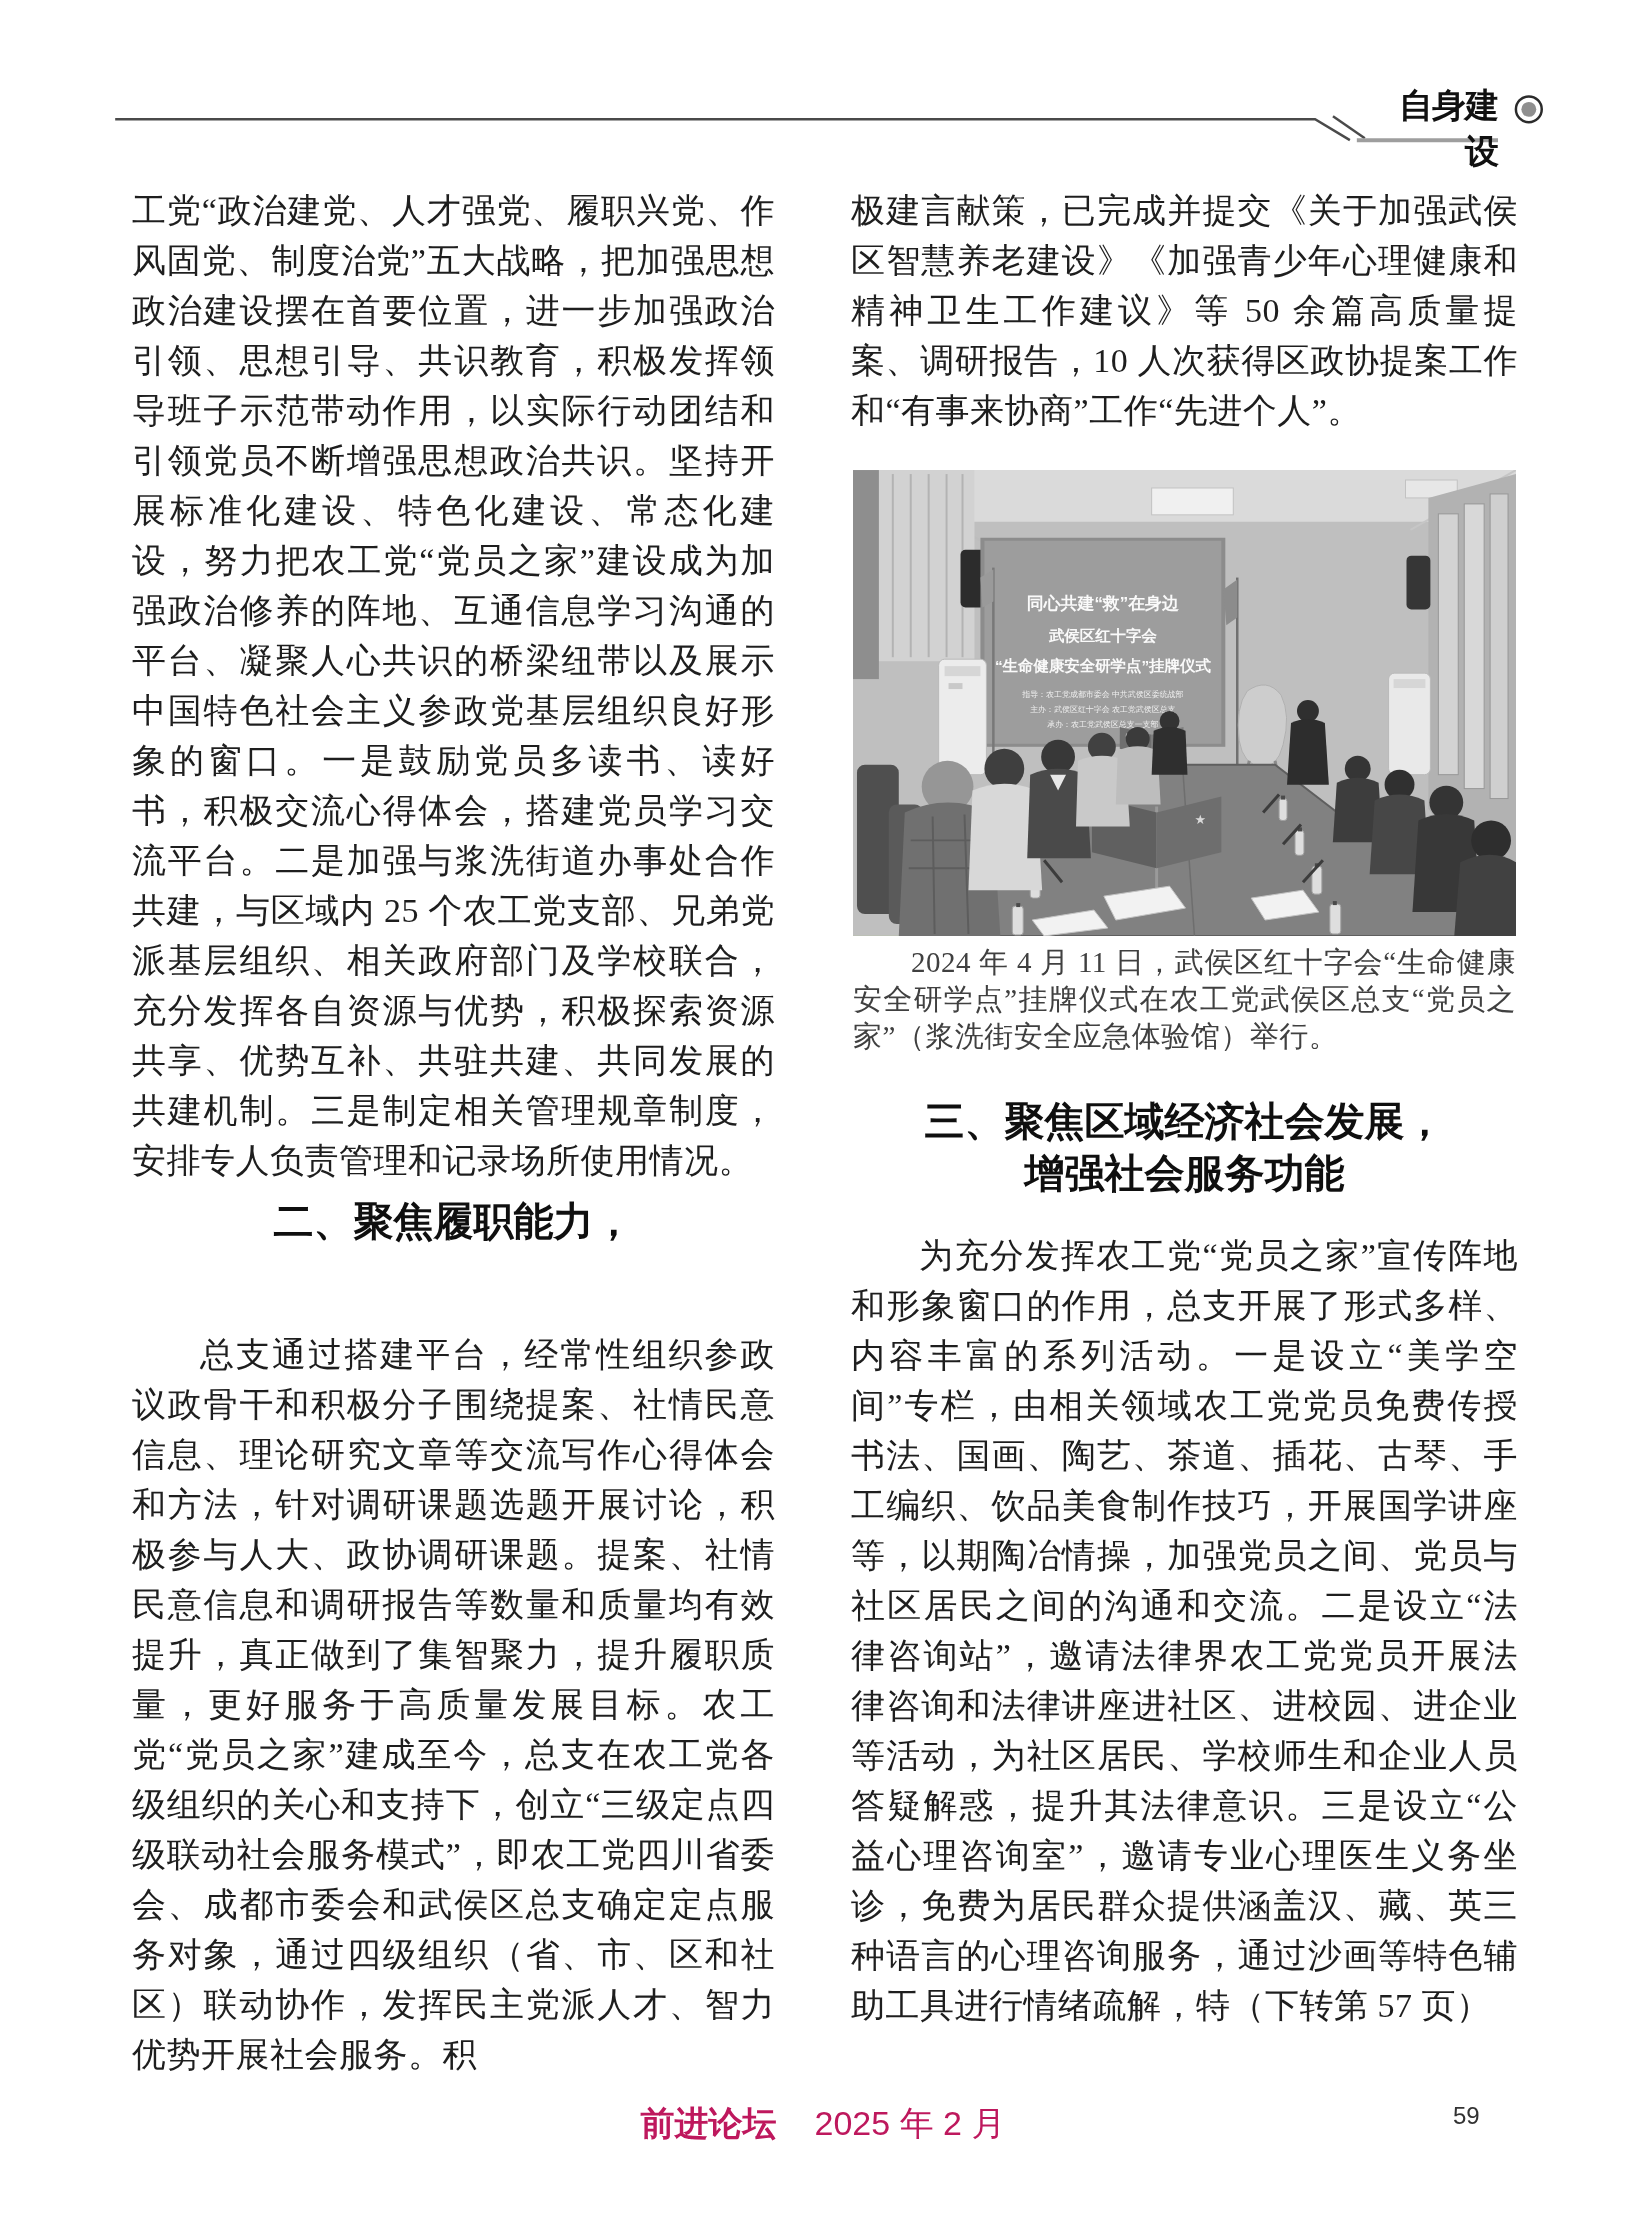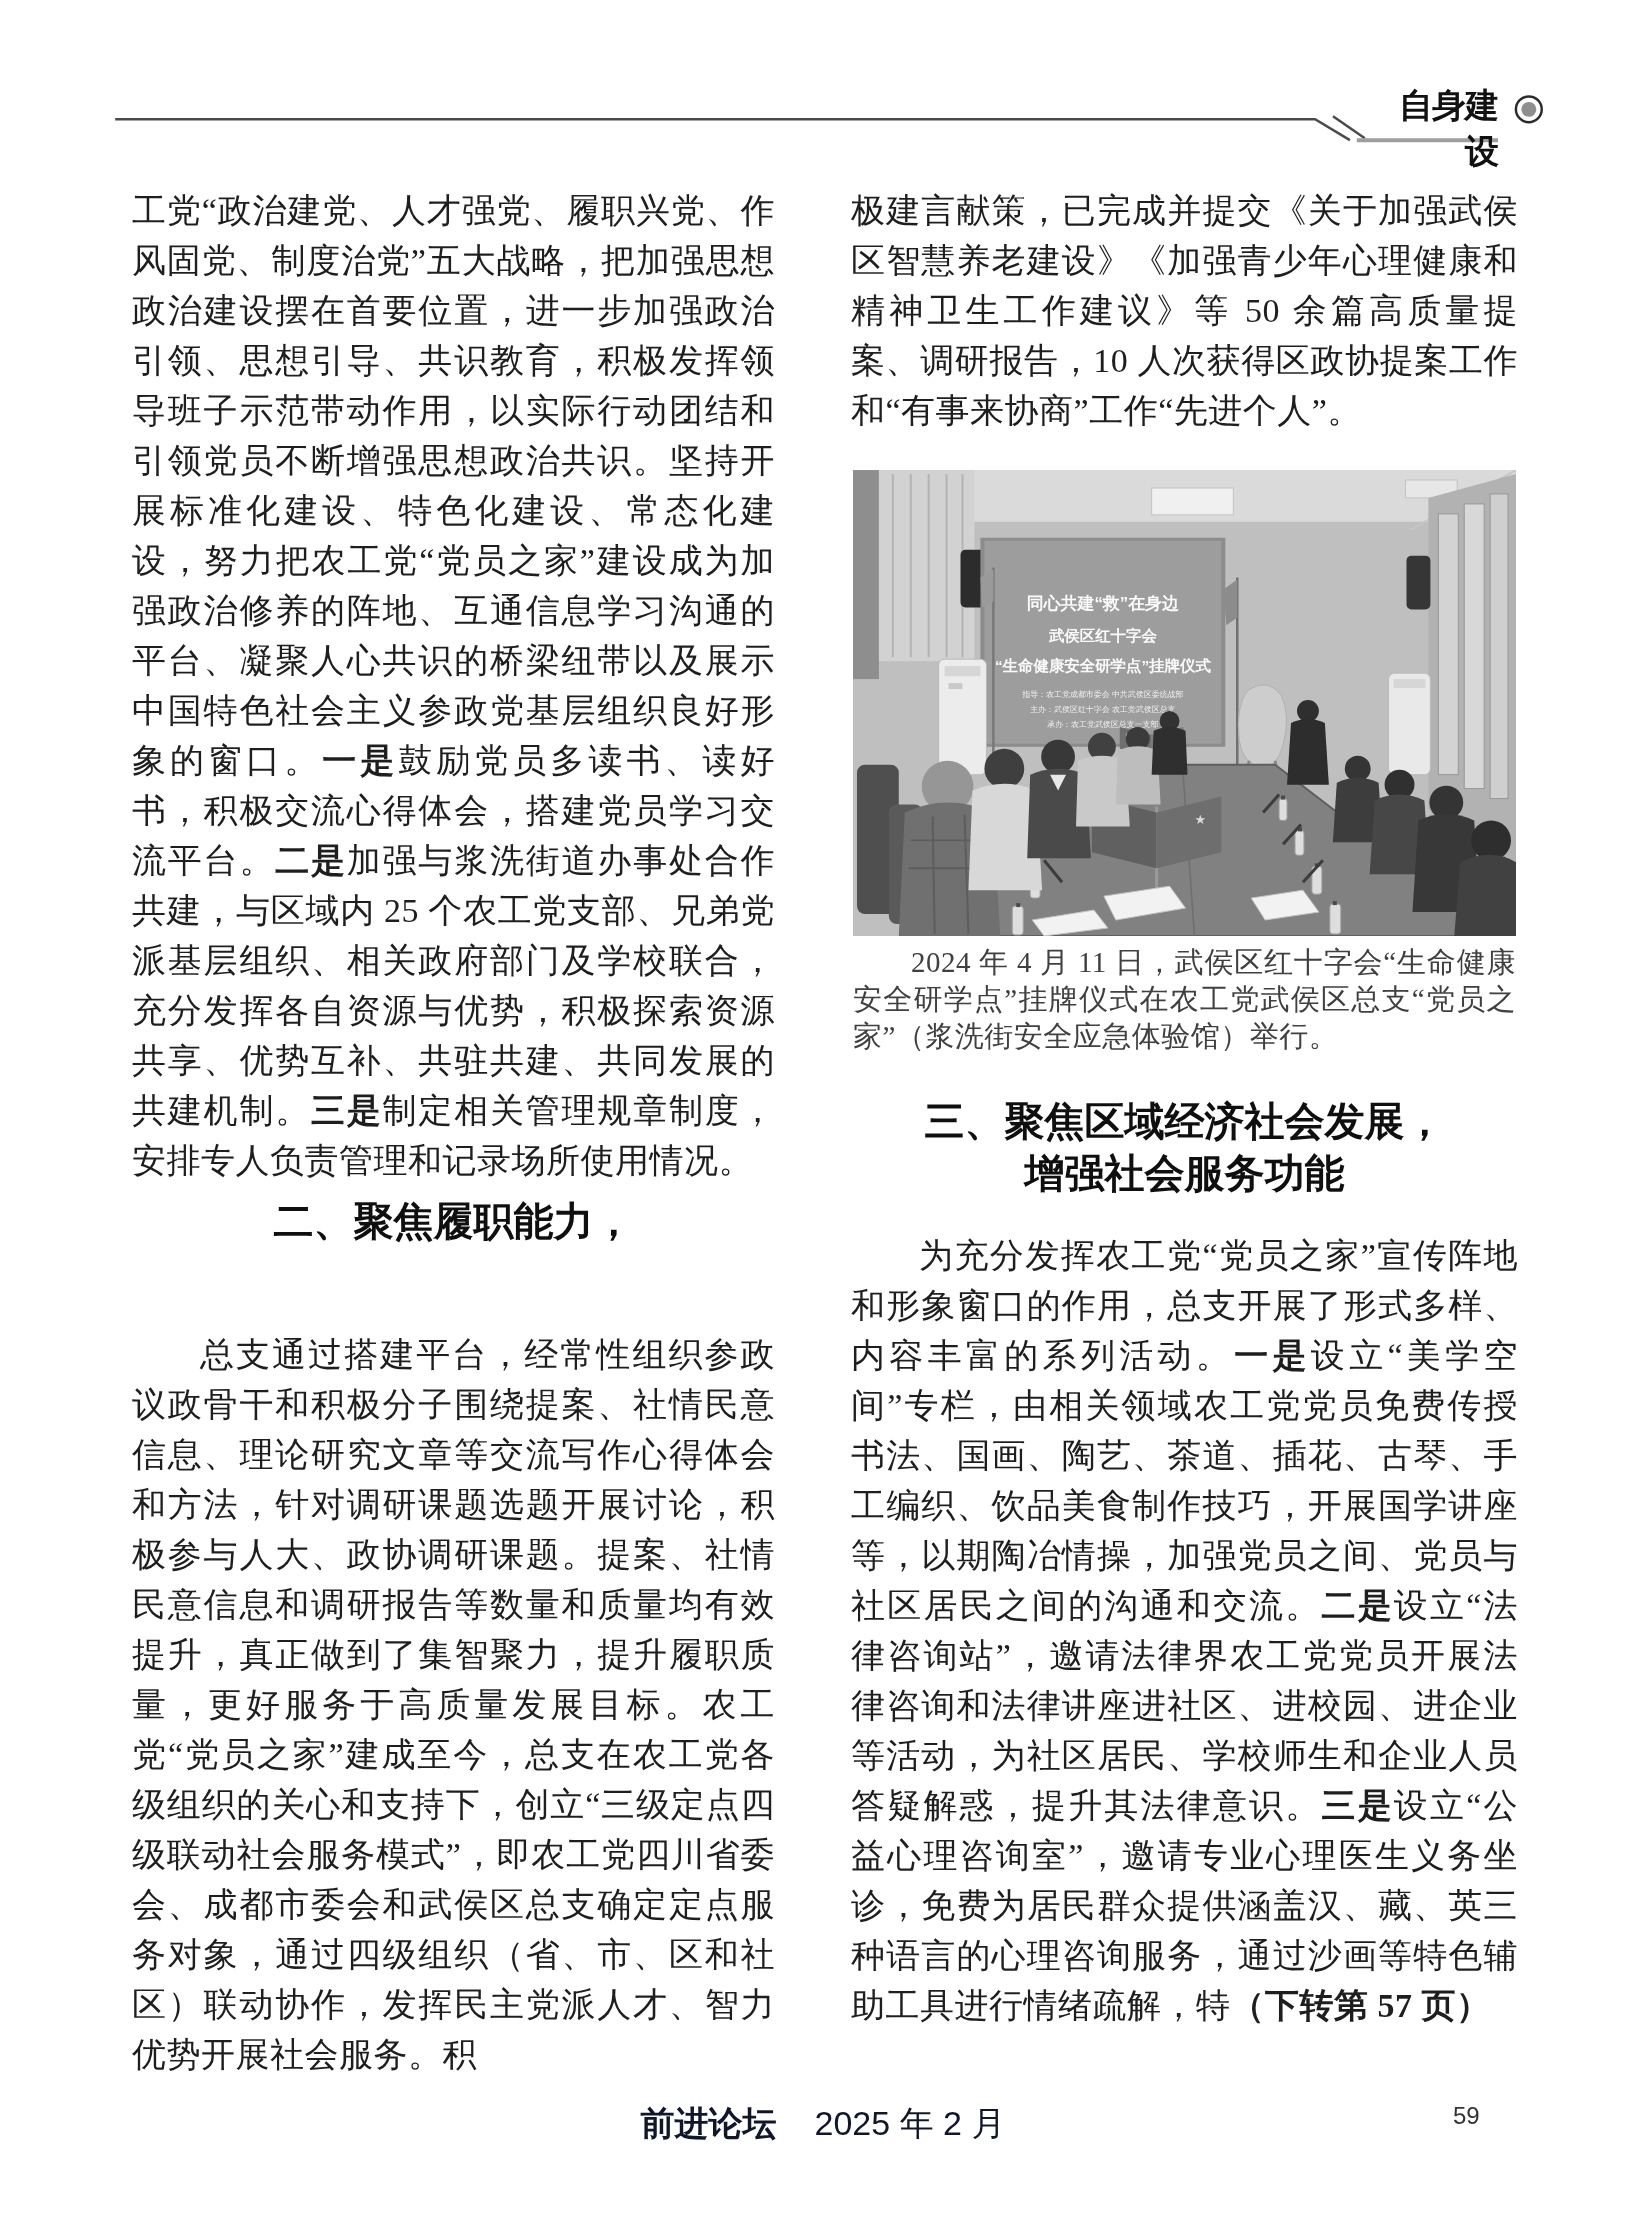--- a/index.html
+++ b/index.html
@@ -8,36 +8,36 @@
     font-family:"Liberation Serif","DejaVu Serif",serif;color:#1e1e1e;
     overflow:hidden;margin:0 auto;
   }
   .abs{position:absolute;}
   .body-text{
     font-size:34px;line-height:50px;text-align:justify;
     text-justify:inter-ideograph;letter-spacing:0.5px;
   }
   .body-text p{margin:0;}
   p.ind{text-indent:2em;}
-  .b{font-weight:bold;}
+  .b{font-weight:normal;}
   .col-heading{
     font-family:"Liberation Sans","DejaVu Sans",sans-serif;
     font-weight:700;font-size:40px;line-height:52px;text-align:center;color:#0f0f0f;
   }
   .caption{
     font-size:29px;line-height:37px;text-align:justify;text-indent:2em;
     letter-spacing:0.5px;color:#404040;
   }
   .hdr-label{
     font-size:34px;font-weight:700;letter-spacing:-1px;color:#111;
     font-family:Liberation Mono, monospace;
   }
   .footer{
     display:flex;justify-content:center;align-items:flex-end;gap:38px;
-    font-family:"Liberation Sans","DejaVu Sans",sans-serif;font-size:34px;color:#0f172a;
+    font-family:"Liberation Sans","DejaVu Sans",sans-serif;font-size:34px;color:#be185d;
   }
   .footer .journal{font-weight:700;}
   .pagenum{
     font-family:"Liberation Sans","DejaVu Sans",sans-serif;
     font-size:24px;color:#333;
   }
   .photo-box{background:#84cc16;}
   svg{display:block;}
 </style>
 </head>

